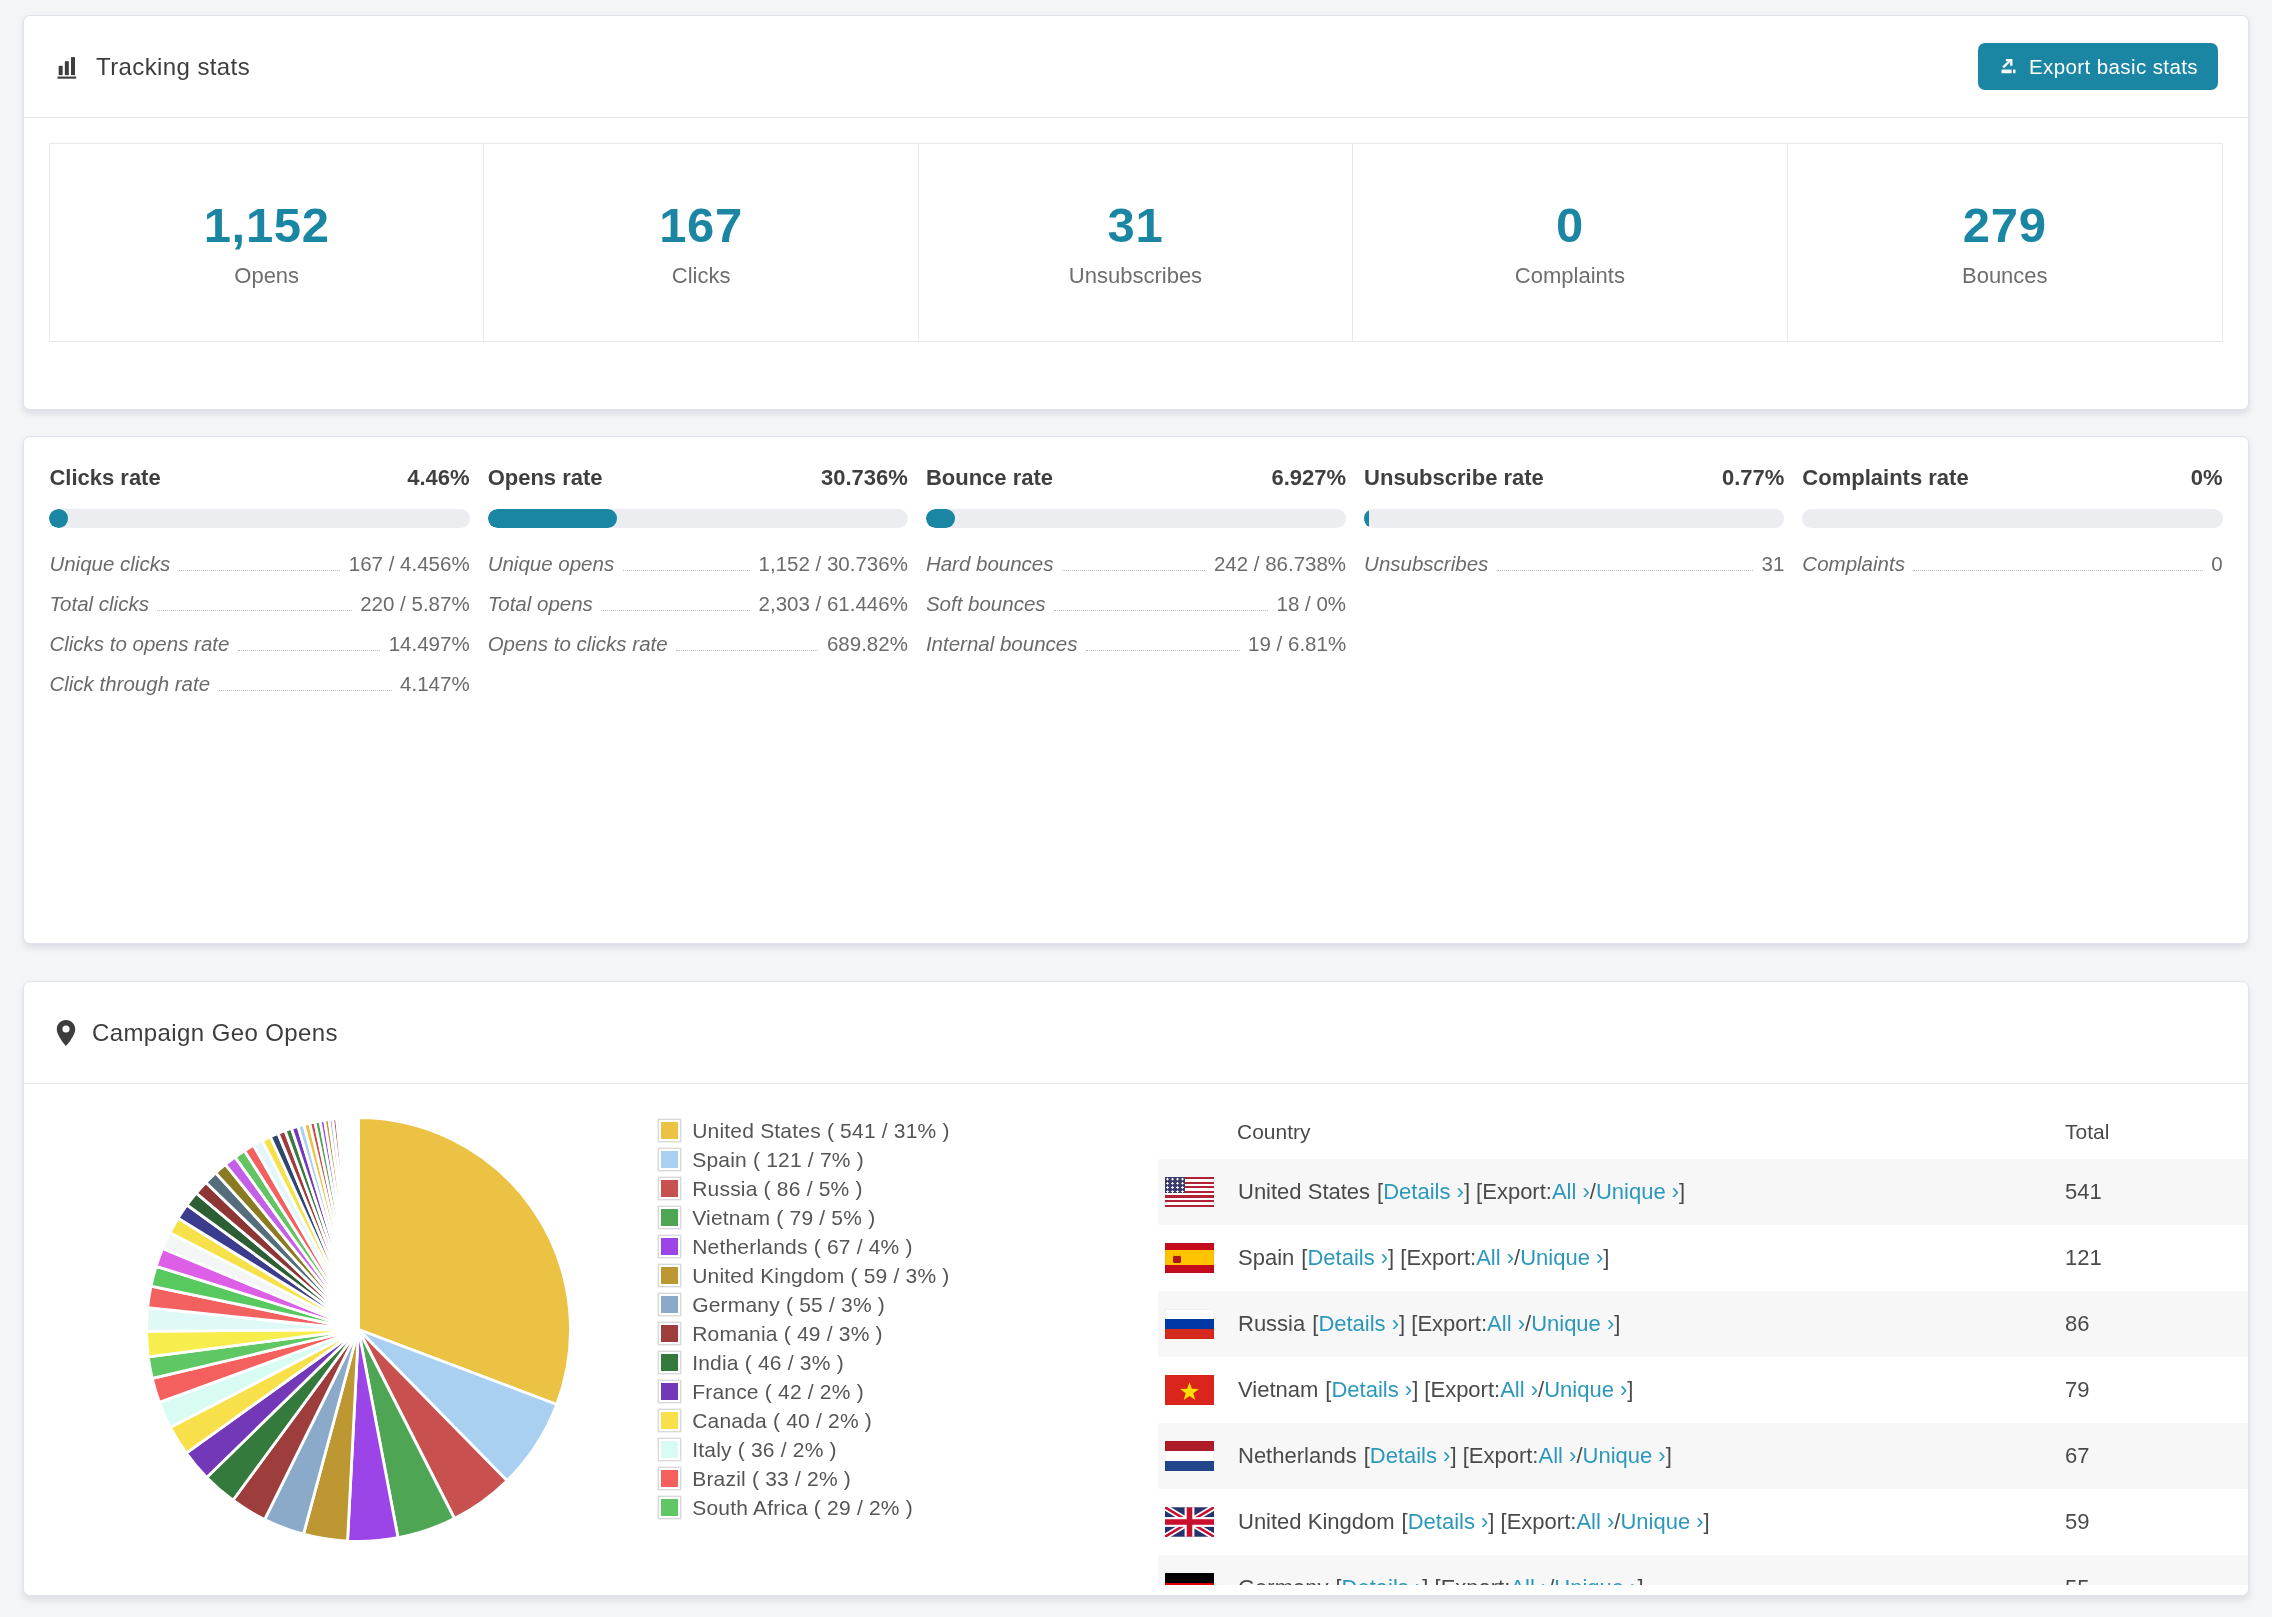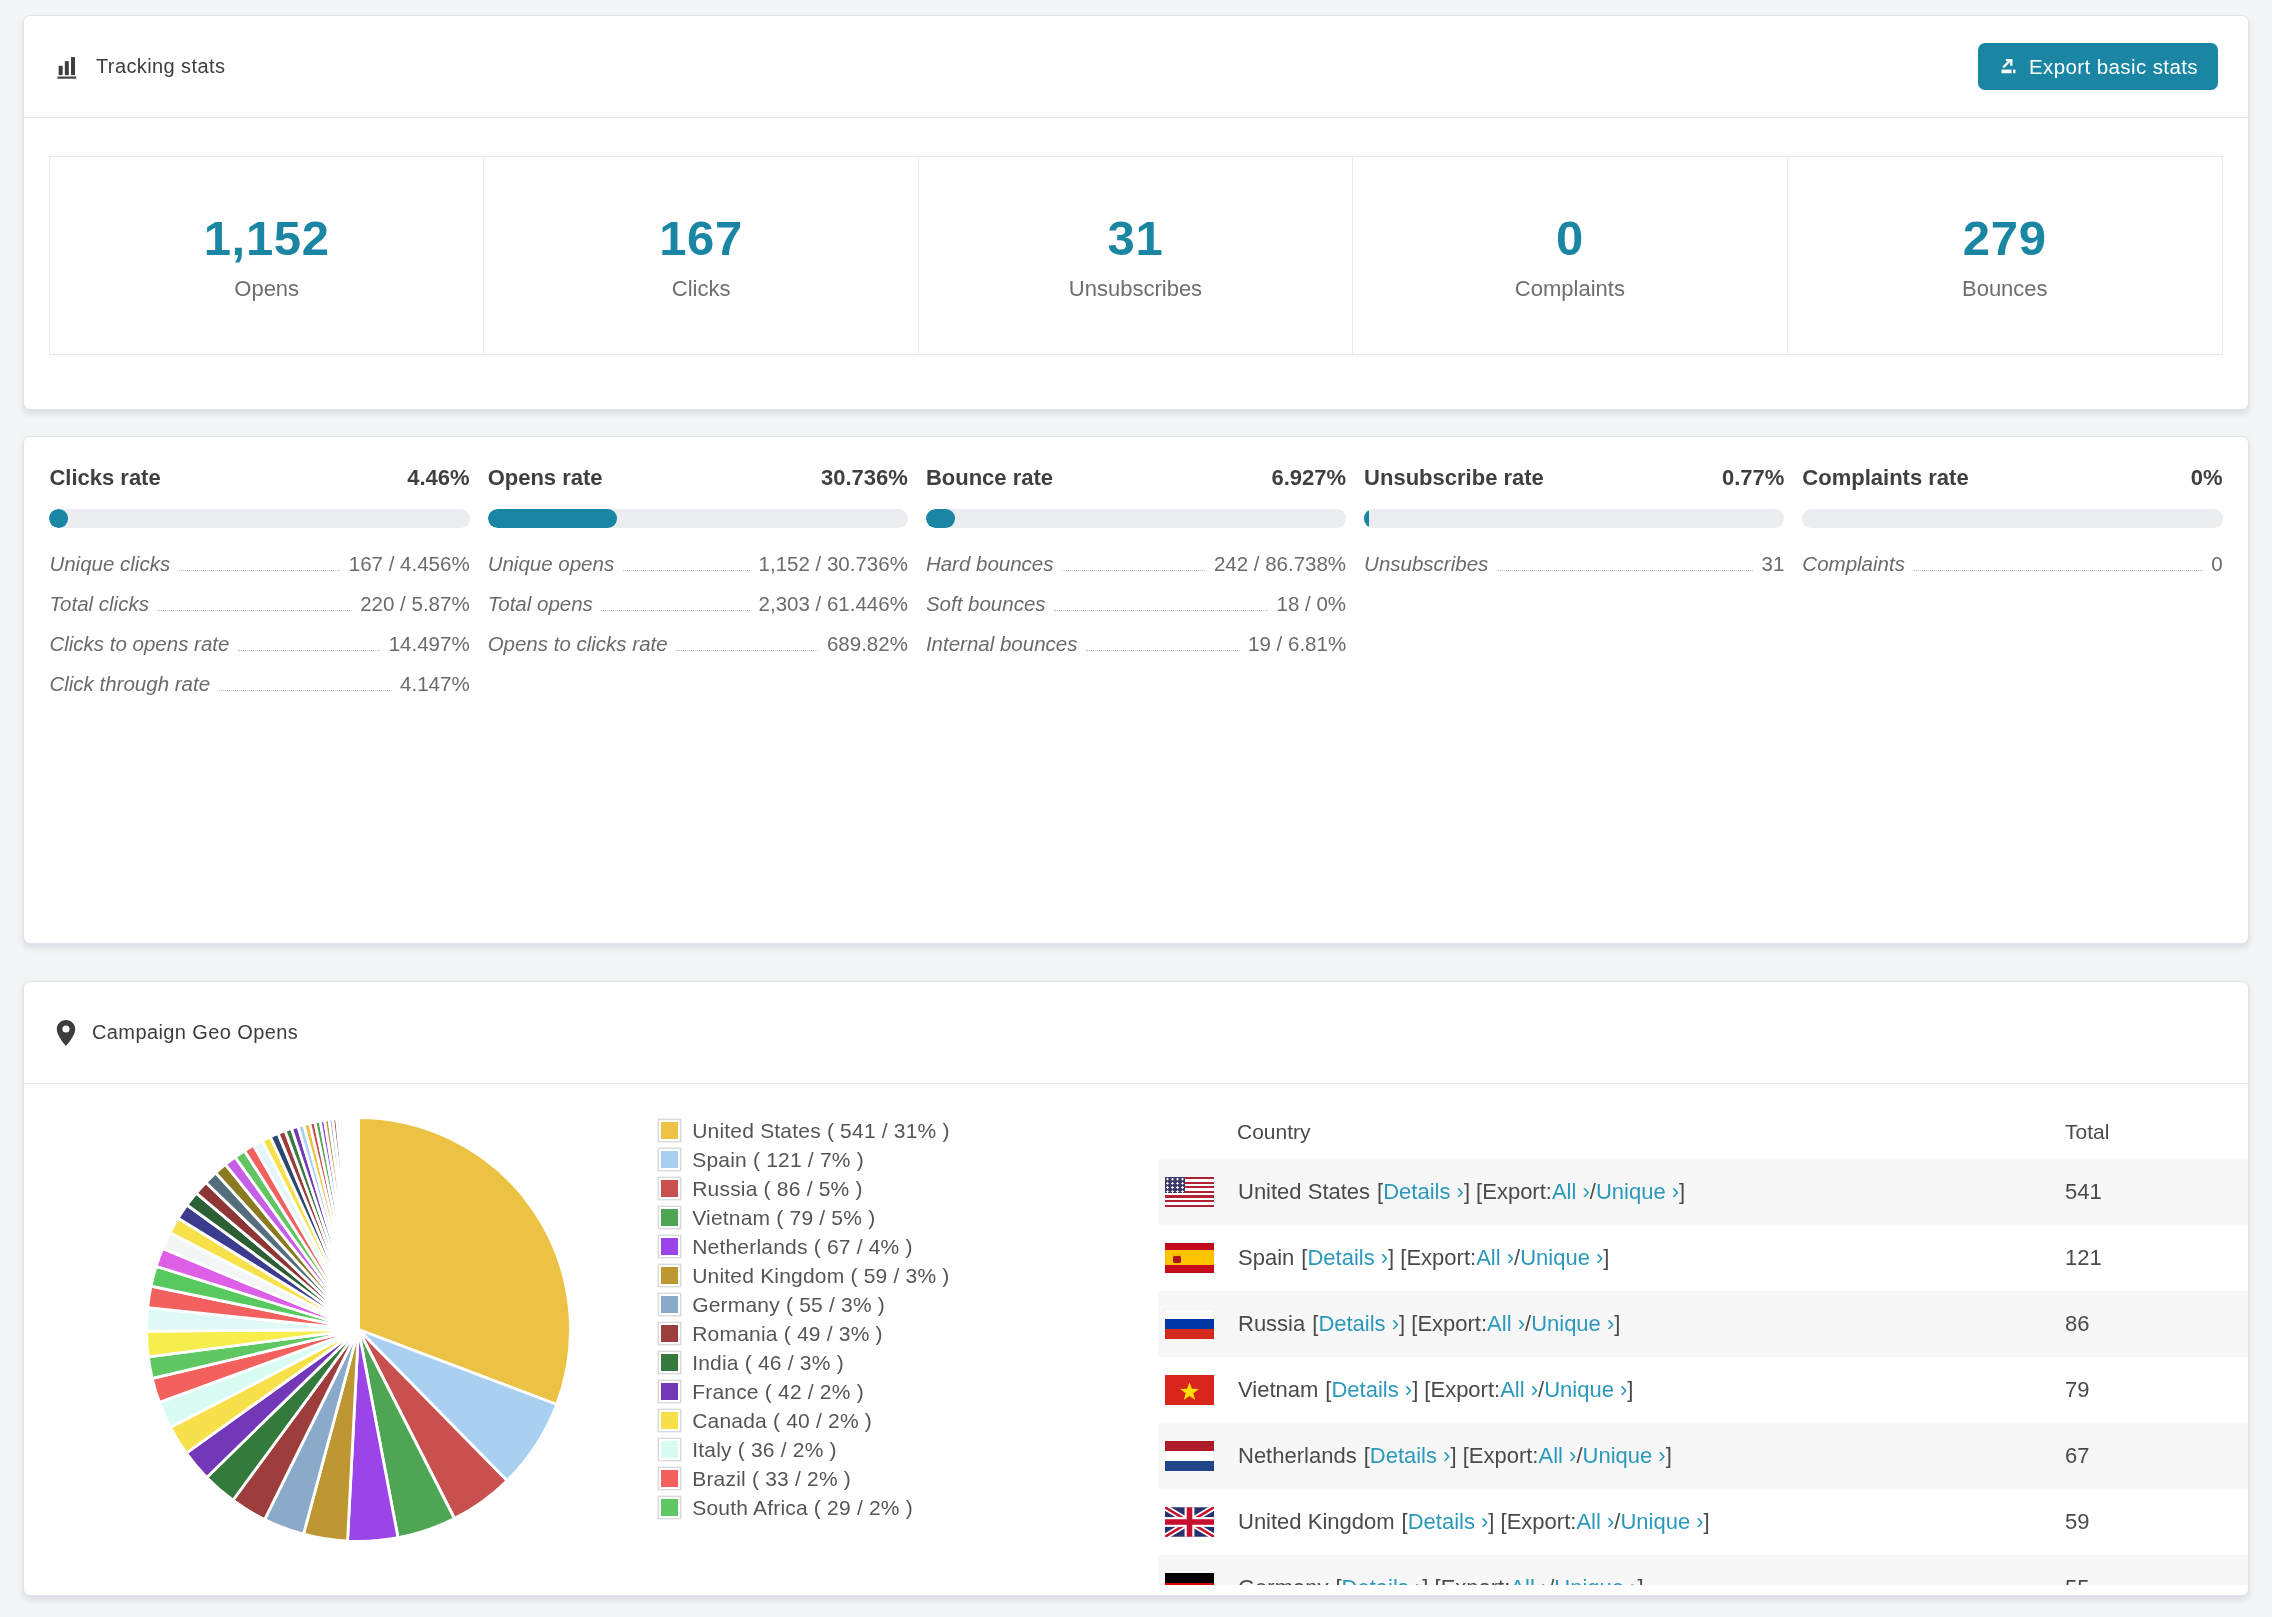--- a/index.html
+++ b/index.html
@@ -16,32 +16,32 @@
     box-shadow:0 3.5px 6.4px rgba(90,100,130,.16);
   }
   #card-tracking { top:15px;  height:395px; }
   #card-rates    { top:436px; height:508px; }
   #card-geo      { top:981px; height:615px; }
 
   .card-head {
     height:102px; padding:0 30px; display:flex; align-items:center;
     border-bottom:1.4px solid #e8e8ea;
   }
-  .card-title { display:flex; align-items:center; gap:14px; font-size:20px; color:#3d3d3d; letter-spacing:0.4px; }
+  .card-title { display:flex; align-items:center; gap:14px; font-size:24px; color:#3d3d3d; letter-spacing:0.4px; }
   .card-title svg { display:block; }
   .btn-export {
     margin-left:auto; display:flex; align-items:center; gap:10px;
     background:#1a86a3; color:#fff; border:none; border-radius:7px;
     height:47px; padding:0 20px; font-size:20.5px; cursor:pointer;
     font-family:inherit; letter-spacing:0.4px;
   }
 
   
   .summary {
-    margin:38px 25px; height:199px;
+    margin:25px 25px; height:199px;
     border:1.4px solid #e7e9ed; display:grid; grid-template-columns:repeat(5,1fr);
   }
   .sum-cell {
     display:flex; flex-direction:column; align-items:center; justify-content:center;
     border-right:1.4px solid #e7e9ed; gap:10px;
   }
   .sum-cell:last-child { border-right:none; }
   .sum-value { font-size:49px; font-weight:bold; color:#1a86a3; letter-spacing:0.7px; }
   .sum-label { font-size:22px; color:#6e6e6e; }
 

